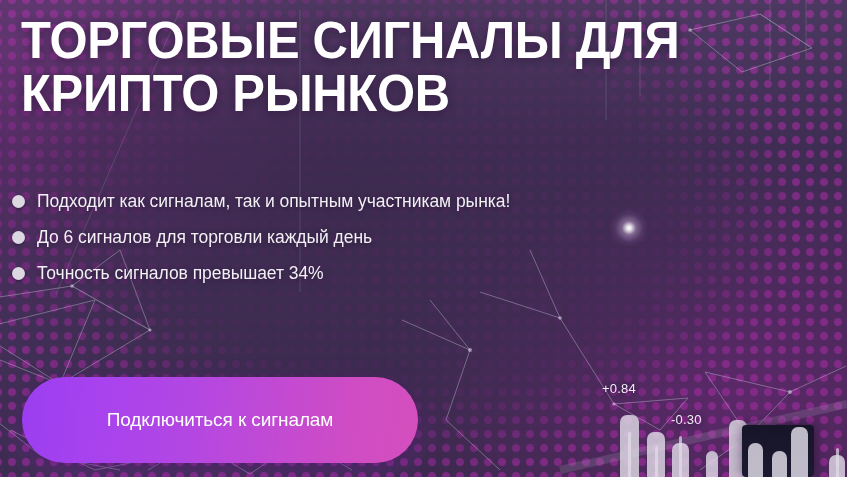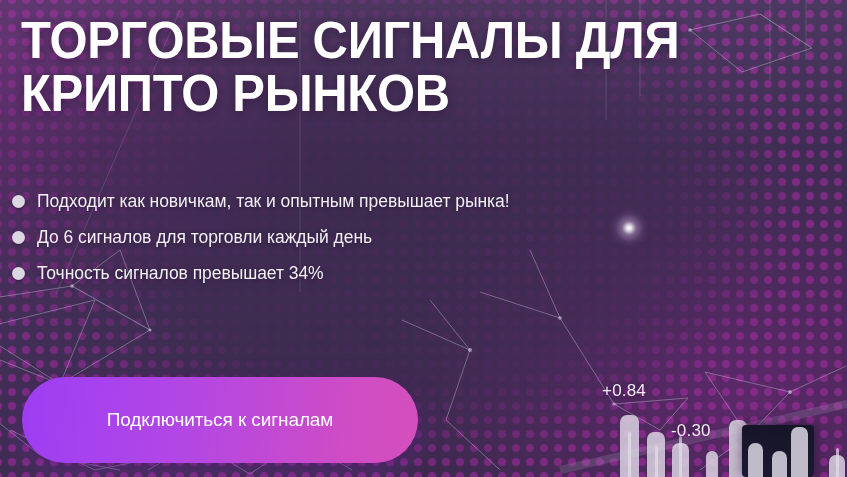--- a/index.html
+++ b/index.html
@@ -135,27 +135,27 @@
     font-size:19px;
     font-family:"Liberation Sans", sans-serif;
     letter-spacing:-0.1px;
     box-shadow:0 10px 28px rgba(150,50,200,0.30), 0 2px 8px rgba(40,10,60,0.35);
   }
 
   
   .val {
     position:absolute;
     color:#f0ecf4;
-    font-size:17px;
+    font-size:13px;
     letter-spacing:0.2px;
     text-shadow:0 1px 5px rgba(30,12,45,0.6);
     text-align:right;
   }
   .val-pos { left:602px; top:381px; }
-  .val-neg { left:671px; top:421px; }
+  .val-neg { left:671px; top:412px; }
 
   .dark-panel {
     position:absolute;
     left:742px; top:425px;
     width:72px; height:52px;
     border-radius:4px;
     background:linear-gradient(180deg,#161528 0%, #1b1930 100%);
     box-shadow:0 0 12px rgba(12,8,28,0.5);
   }
 
@@ -255,21 +255,21 @@
   </div>
 
   <div class="content">
 
     <h1 class="headline">ТОРГОВЫЕ СИГНАЛЫ ДЛЯ
 КРИПТО РЫНКОВ</h1>
 
     <ul class="bullets">
       <li class="bullet-row">
         <span class="bullet-dot"></span>
-        <span class="bullet-text">Подходит как новичкам, так и опытным превышает рынка!</span>
+        <span class="bullet-text">Подходит как сигналам, так и опытным участникам рынка!</span>
       </li>
       <li class="bullet-row">
         <span class="bullet-dot"></span>
         <span class="bullet-text">До 6 сигналов для торговли каждый день</span>
       </li>
       <li class="bullet-row">
         <span class="bullet-dot"></span>
         <span class="bullet-text">Точность сигналов превышает 34%</span>
       </li>
     </ul>

